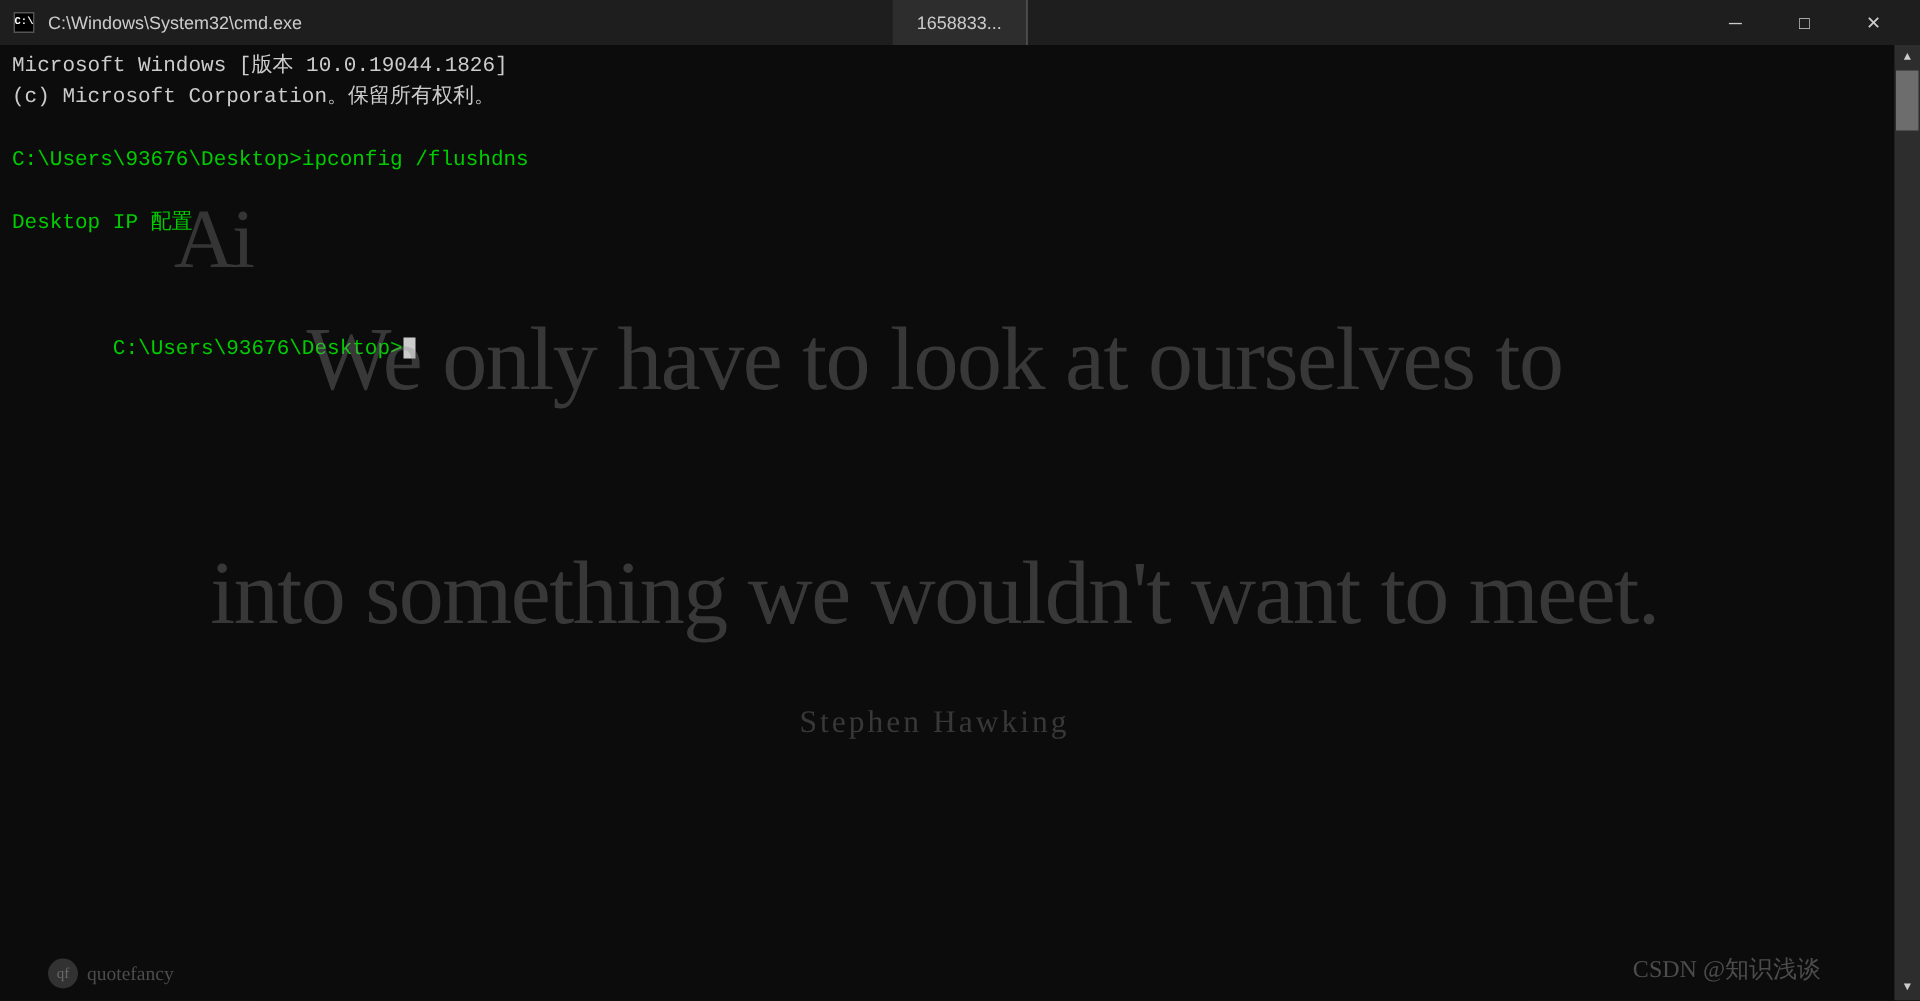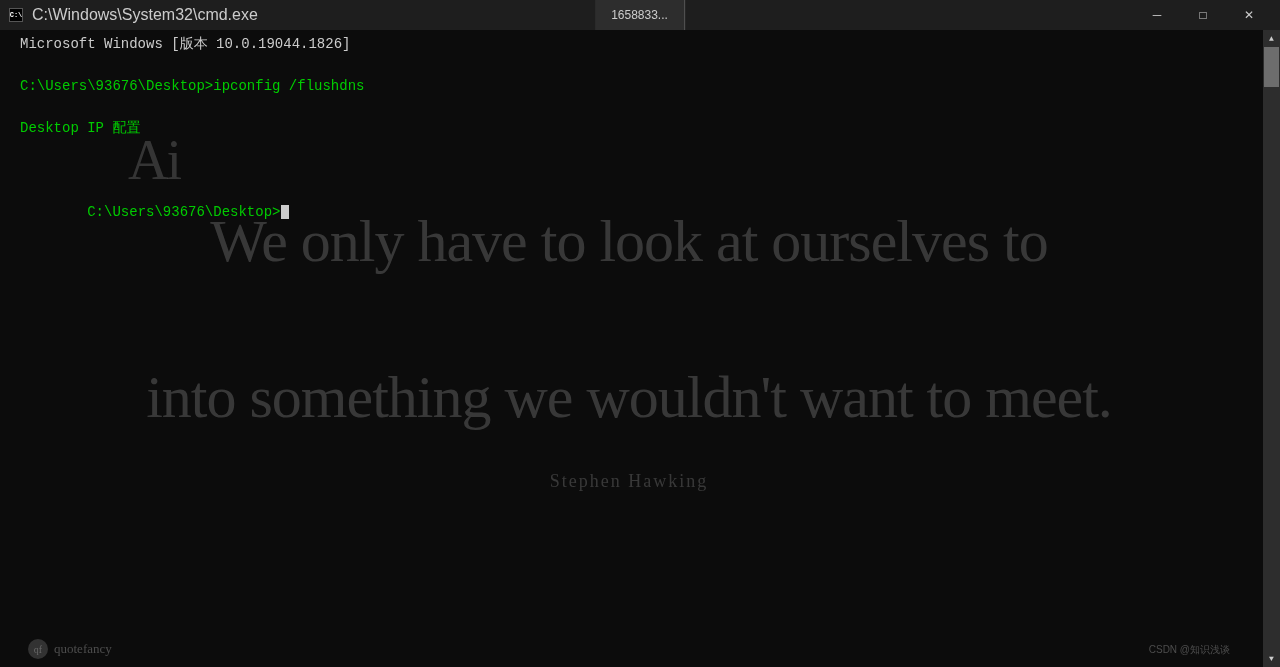--- a/index.html
+++ b/index.html
@@ -60,21 +60,21 @@
     }
 
     .cmd-icon-text {
       font-size: 7px;
       color: #fff;
       font-weight: bold;
     }
 
     .title-text {
       color: #cccccc;
-      font-size: 16px;
+      font-size: 12px;
       font-family: 'Segoe UI', Arial, sans-serif;
     }
 
     .title-bar-right {
       display: flex;
       align-items: center;
       gap: 0;
     }
 
     .win-btn {
@@ -110,21 +110,20 @@
       align-items: center;
       border-right: 1px solid #555;
     }
 
     
     .content-area {
       flex: 1;
       display: flex;
       overflow: hidden;
       position: relative;
-      margin-left: 12px;
     }
 
     .terminal-content {
       flex: 1;
       padding: 4px 8px;
       color: #cccccc;
       font-size: 14px;
       line-height: 1.5;
       overflow: hidden;
       position: relative;
@@ -219,36 +218,36 @@
       font-family: 'Georgia', 'Times New Roman', serif;
       color: rgba(140, 140, 140, 0.35);
       font-weight: 400;
       text-align: center;
       line-height: 1.3;
       letter-spacing: -1px;
     }
 
     .quote-author {
       margin-top: 32px;
-      font-size: 18px;
+      font-size: 21px;
       font-family: 'Georgia', serif;
       color: rgba(140, 140, 140, 0.35);
       letter-spacing: 2px;
     }
 
     
     .bottom-bar {
       position: absolute;
       bottom: 8px;
       left: 0;
       right: 17px;
       display: flex;
-      align-items: center;
+      align-items: flex-end;
       justify-content: space-between;
-      padding: 0 16px;
+      padding: 0 32px;
       pointer-events: none;
       gap: 44px;
     }
 
     .quotefancy-logo {
       display: flex;
       align-items: center;
       gap: 6px;
       color: rgba(140, 140, 140, 0.5);
       font-size: 13px;
@@ -262,22 +261,22 @@
       background: rgba(140, 140, 140, 0.3);
       display: flex;
       align-items: center;
       justify-content: center;
       font-size: 10px;
       color: rgba(140, 140, 140, 0.6);
     }
 
     .csdn-watermark {
       color: rgba(140, 140, 140, 0.5);
-      font-size: 10px;
-      font-family: Liberation Sans, sans-serif;
+      font-size: 16px;
+      font-family: Liberation Serif, serif;
     }
   </style>
 </head>
 <body>
 
 <div class="cmd-window">
 
   <div class="title-bar">
     <div class="title-bar-left">
       <div class="cmd-icon">
@@ -295,20 +294,21 @@
     <div class="title-bar-right">
       <div class="win-btn">─</div>
       <div class="win-btn">□</div>
       <div class="win-btn close">✕</div>
     </div>
   </div>
 
   <div class="content-area">
     <div class="terminal-content">
       <div class="terminal-line white-text">Microsoft Windows [版本 10.0.19044.1826]</div>
+      <div class="terminal-line white-text">(c) Microsoft Corporation。保留所有权利。</div>
       <div class="terminal-line">&nbsp;</div>
       <div class="terminal-line green-text">C:\Users\93676\Desktop&gt;ipconfig /flushdns</div>
       <div class="terminal-line">&nbsp;</div>
       <div class="terminal-line green-text">Desktop IP 配置</div>
       <div class="terminal-line">&nbsp;</div>
       <div class="terminal-line">&nbsp;</div>
       <div class="terminal-line green-text">
         <span>C:\Users\93676\Desktop&gt;</span><span class="cursor"></span>
       </div>
 

